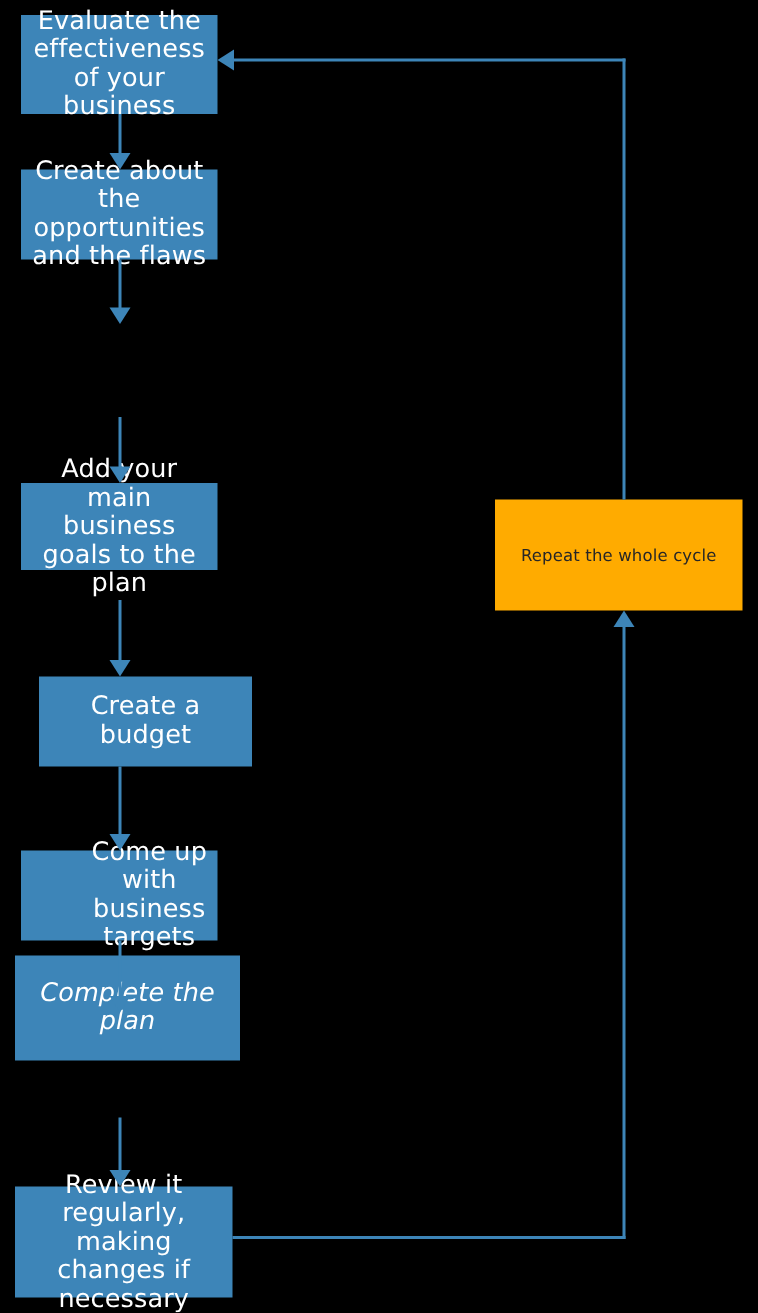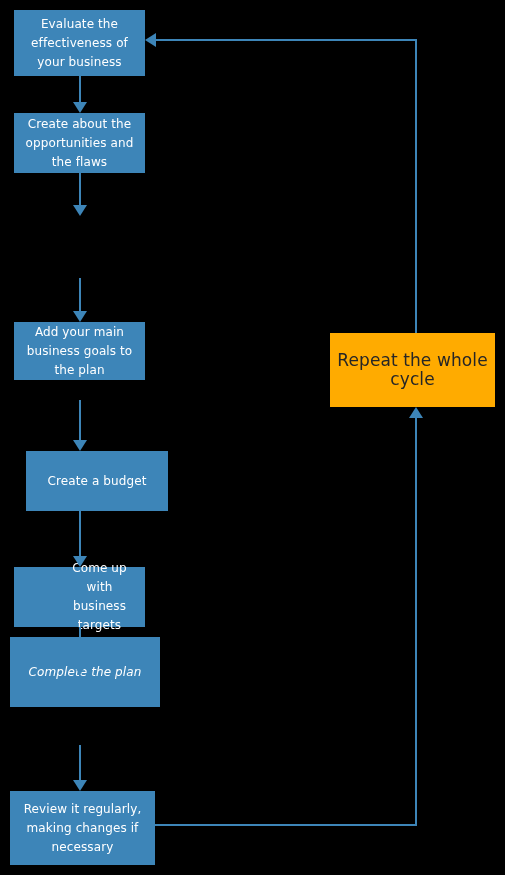--- a/index.html
+++ b/index.html
@@ -15,33 +15,33 @@
     font-family: "DejaVu Sans", sans-serif;
     overflow: hidden;
   }
   .node {
     position: absolute;
     box-sizing: border-box;
     display: flex;
     align-items: center;
     justify-content: center;
     text-align: center;
-    font-size: 12px;
+    font-size: 17px;
     line-height: 19px;
     letter-spacing: 0.1px;
     padding: 2px 6px;
   }
   .node.step {
     background: #3d85b8;
     color: #ffffff;
   }
   .node.cycle {
     background: #ffab00;
     color: #262626;
-    font-size: 17px;
+    font-size: 11px;
   }
   .node span {
     display: block;
     width: 100%;
   }
   .conn {
     position: absolute;
     background: #3d85b8;
   }
   .v-line { width: 2px; }

